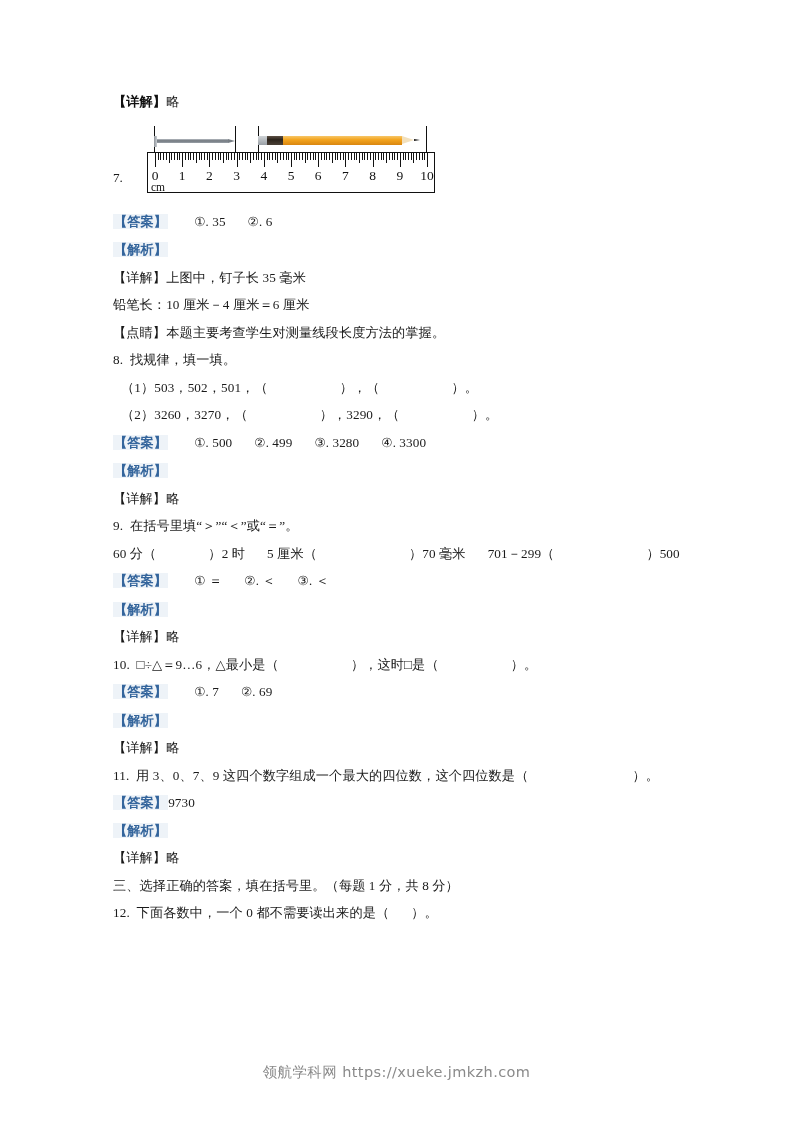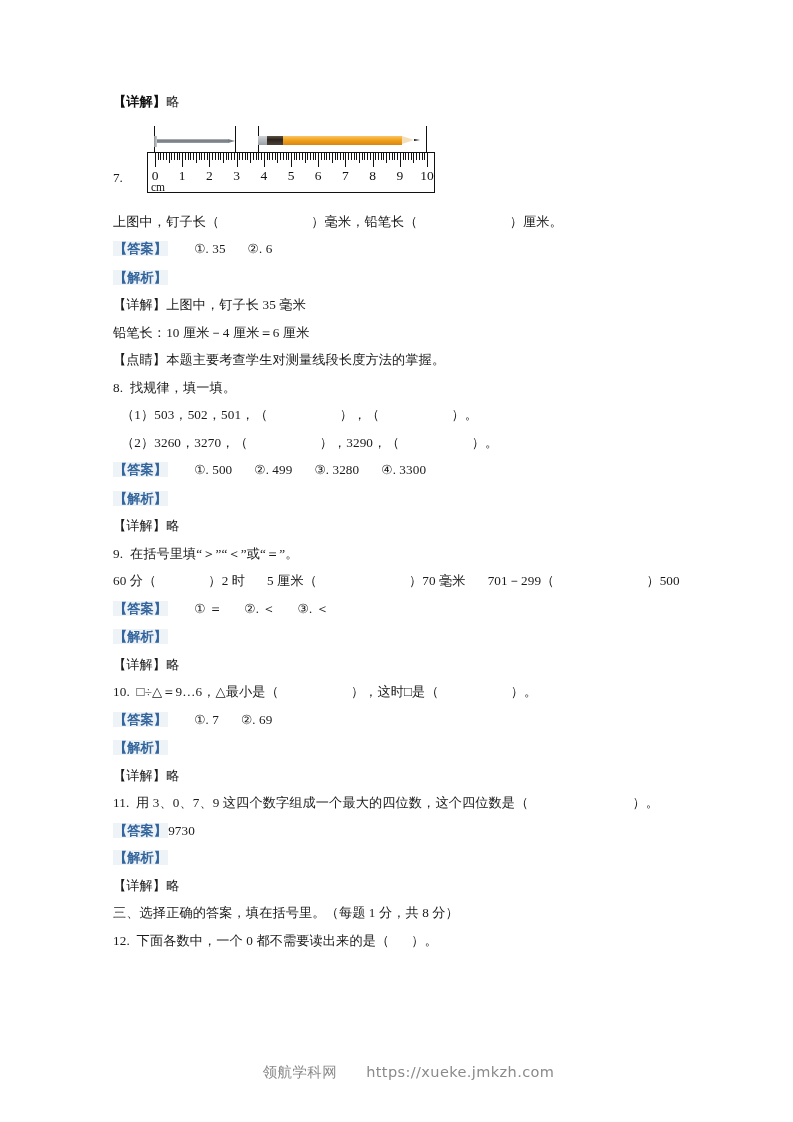--- a/index.html
+++ b/index.html
@@ -178,21 +178,21 @@
     position: absolute;
     left: 0;
     top: 1063px;
     width: 793px;
     text-align: center;
     color: #8a8a8a;
     font-size: 14.5px;
     font-family: "DejaVu Sans", "Liberation Sans", sans-serif;
     letter-spacing: 0.4px;
   }
-  .nowrap { white-space: nowrap; margin-left: 24px; }
+  .nowrap { white-space: nowrap; }
 </style>
 </head>
 <body>
 
 <div class="page">
 
   <div class="line">
     <span class="tag-dark">【详解】</span><span>略</span>
   </div>
 
@@ -332,23 +332,20 @@
           <div class="rnum" style="left: 143px;">5</div>
           <div class="rnum" style="left: 170.2px;">6</div>
           <div class="rnum" style="left: 197.4px;">7</div>
           <div class="rnum" style="left: 224.6px;">8</div>
           <div class="rnum" style="left: 251.8px;">9</div>
           <div class="rnum" style="left: 279px;">10</div>
         </div>
     </div>
   </div>
 
-  <div class="line">
-    <span>上图中，钉子长（</span><span class="gap-lg"></span><span>）毫米，铅笔长（</span><span class="gap-lg"></span><span>）厘米。</span>
-  </div>
 
   <div class="line ans-row">
     <span class="tag">【答案】</span><span class="spacer"></span><span class="ans-item"><span class="circ">①.</span> <span>35</span></span><span class="ans-item"><span class="circ">②.</span> <span>6</span></span>
   </div>
 
   <div class="line">
     <span class="tag">【解析】</span>
   </div>
 
 

